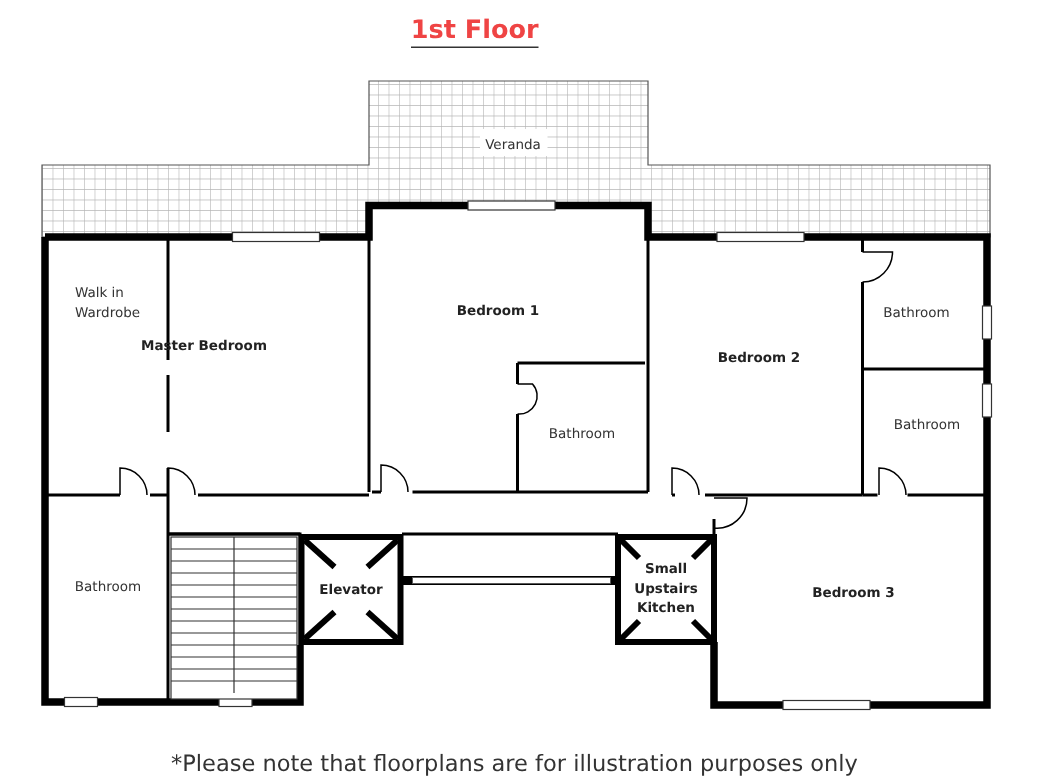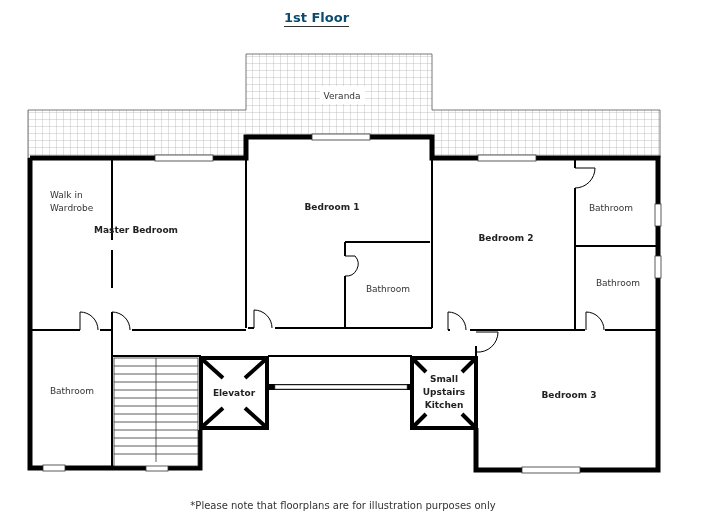--- a/index.html
+++ b/index.html
@@ -1,22 +1,22 @@
 <!DOCTYPE html>
 <html><head>
 <meta charset="utf-8">
 <style>
   html, body { margin: 0; padding: 0; background: #ffffff; }
   body { width: 705px; height: 518px; position: relative; overflow: hidden; font-family: "DejaVu Sans", sans-serif; }
-  .title { position: absolute; left: 0; width: 633px; top: 10px; text-align: center; font-size: 13px; font-weight: bold; color: #0c4a6e; }
+  .title { position: absolute; left: 0; width: 633px; top: 10px; text-align: center; font-size: 17px; font-weight: bold; color: #ef4444; }
   .title span { border-bottom: 1.5px solid #333; padding-bottom: 1px; }
   svg { position: absolute; left: 0; top: 0; }
   .lbl { font-family: "DejaVu Sans", sans-serif; font-size: 9px; fill: #333; }
   .lblb { font-family: "DejaVu Sans", sans-serif; font-size: 9px; font-weight: bold; fill: #222; }
-  .note { position: absolute; left: 0; width: 686px; top: 500px; text-align: center; font-size: 10px; color: #333; }
+  .note { position: absolute; left: 0; width: 686px; top: 500px; text-align: center; font-size: 15px; color: #333; }
 </style>
 </head>
 <body>
 
 <div class="title"><span>1st Floor</span></div>
 
 <svg width="705" height="518" viewBox="0 0 705 518">
   <defs>
     <pattern id="tile" width="7" height="7" patternUnits="userSpaceOnUse">
       <rect width="7" height="7" fill="#ffffff"></rect>

